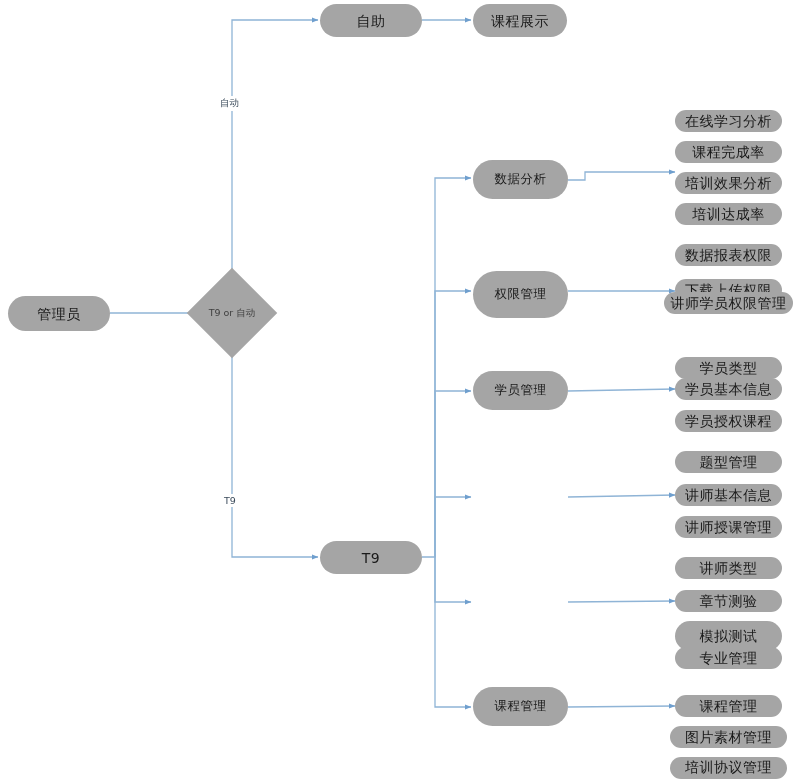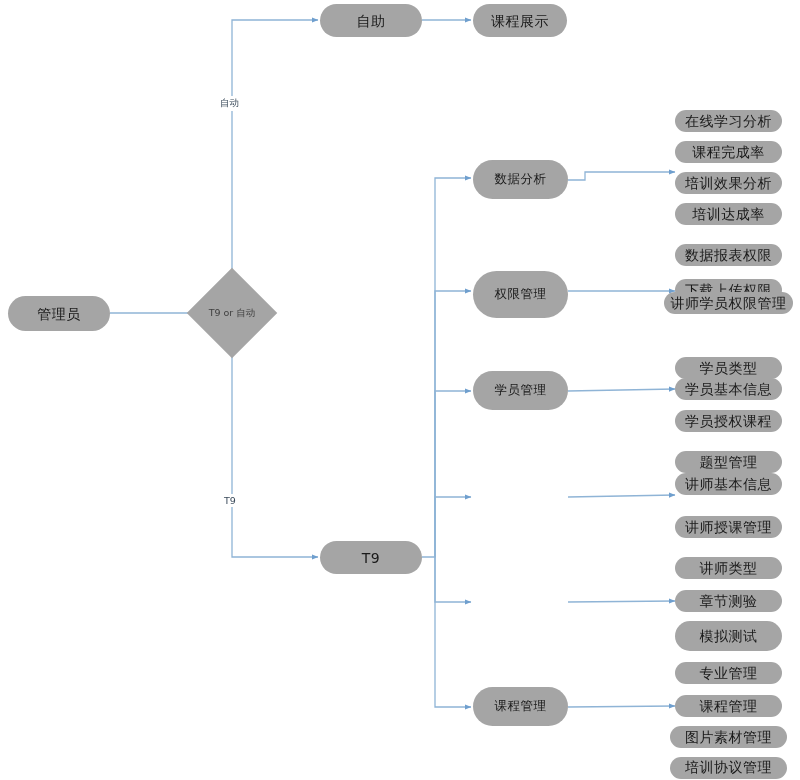--- a/index.html
+++ b/index.html
@@ -147,41 +147,41 @@
   <div class="node rounded lvl3" style="left:675px;top:378px;width:107px;height:22px;">
     <span>学员基本信息</span>
   </div>
   <div class="node rounded lvl3" style="left:675px;top:410px;width:107px;height:22px;">
     <span>学员授权课程</span>
   </div>
 
   <div class="node rounded lvl3" style="left:675px;top:451px;width:107px;height:22px;">
     <span>题型管理</span>
   </div>
-  <div class="node rounded lvl3" style="left:675px;top:473px;width:107px;height:22px;align-items:center;">
+  <div class="node rounded lvl3" style="left:675px;top:484px;width:107px;height:22px;align-items:center;">
     <span>讲师基本信息</span>
   </div>
   <div class="node rounded lvl3" style="left:675px;top:516px;width:107px;height:22px;">
     <span>讲师授课管理</span>
   </div>
 
   <div class="node rounded lvl3" style="left:675px;top:557px;width:107px;height:22px;">
     <span>讲师类型</span>
   </div>
   <div class="node rounded lvl3" style="left:675px;top:590px;width:107px;height:22px;">
     <span>章节测验</span>
   </div>
   <div class="node rounded lvl3" style="left:675px;top:621px;width:107px;height:30px;">
     <span>模拟测试</span>
   </div>
 
   <div class="node rounded lvl2" style="left:473px;top:687px;width:95px;height:39px;">
     <span>课程管理</span>
   </div>
-  <div class="node rounded lvl3" style="left:675px;top:662px;width:107px;height:22px;">
+  <div class="node rounded lvl3" style="left:675px;top:647px;width:107px;height:22px;">
     <span>专业管理</span>
   </div>
   <div class="node rounded lvl3" style="left:675px;top:695px;width:107px;height:22px;">
     <span>课程管理</span>
   </div>
   <div class="node rounded lvl3" style="left:670px;top:726px;width:117px;height:22px;">
     <span>图片素材管理</span>
   </div>
   <div class="node rounded lvl3" style="left:670px;top:757px;width:117px;height:22px;font-family:Liberation Serif, serif;">
     <span>培训协议管理</span>

